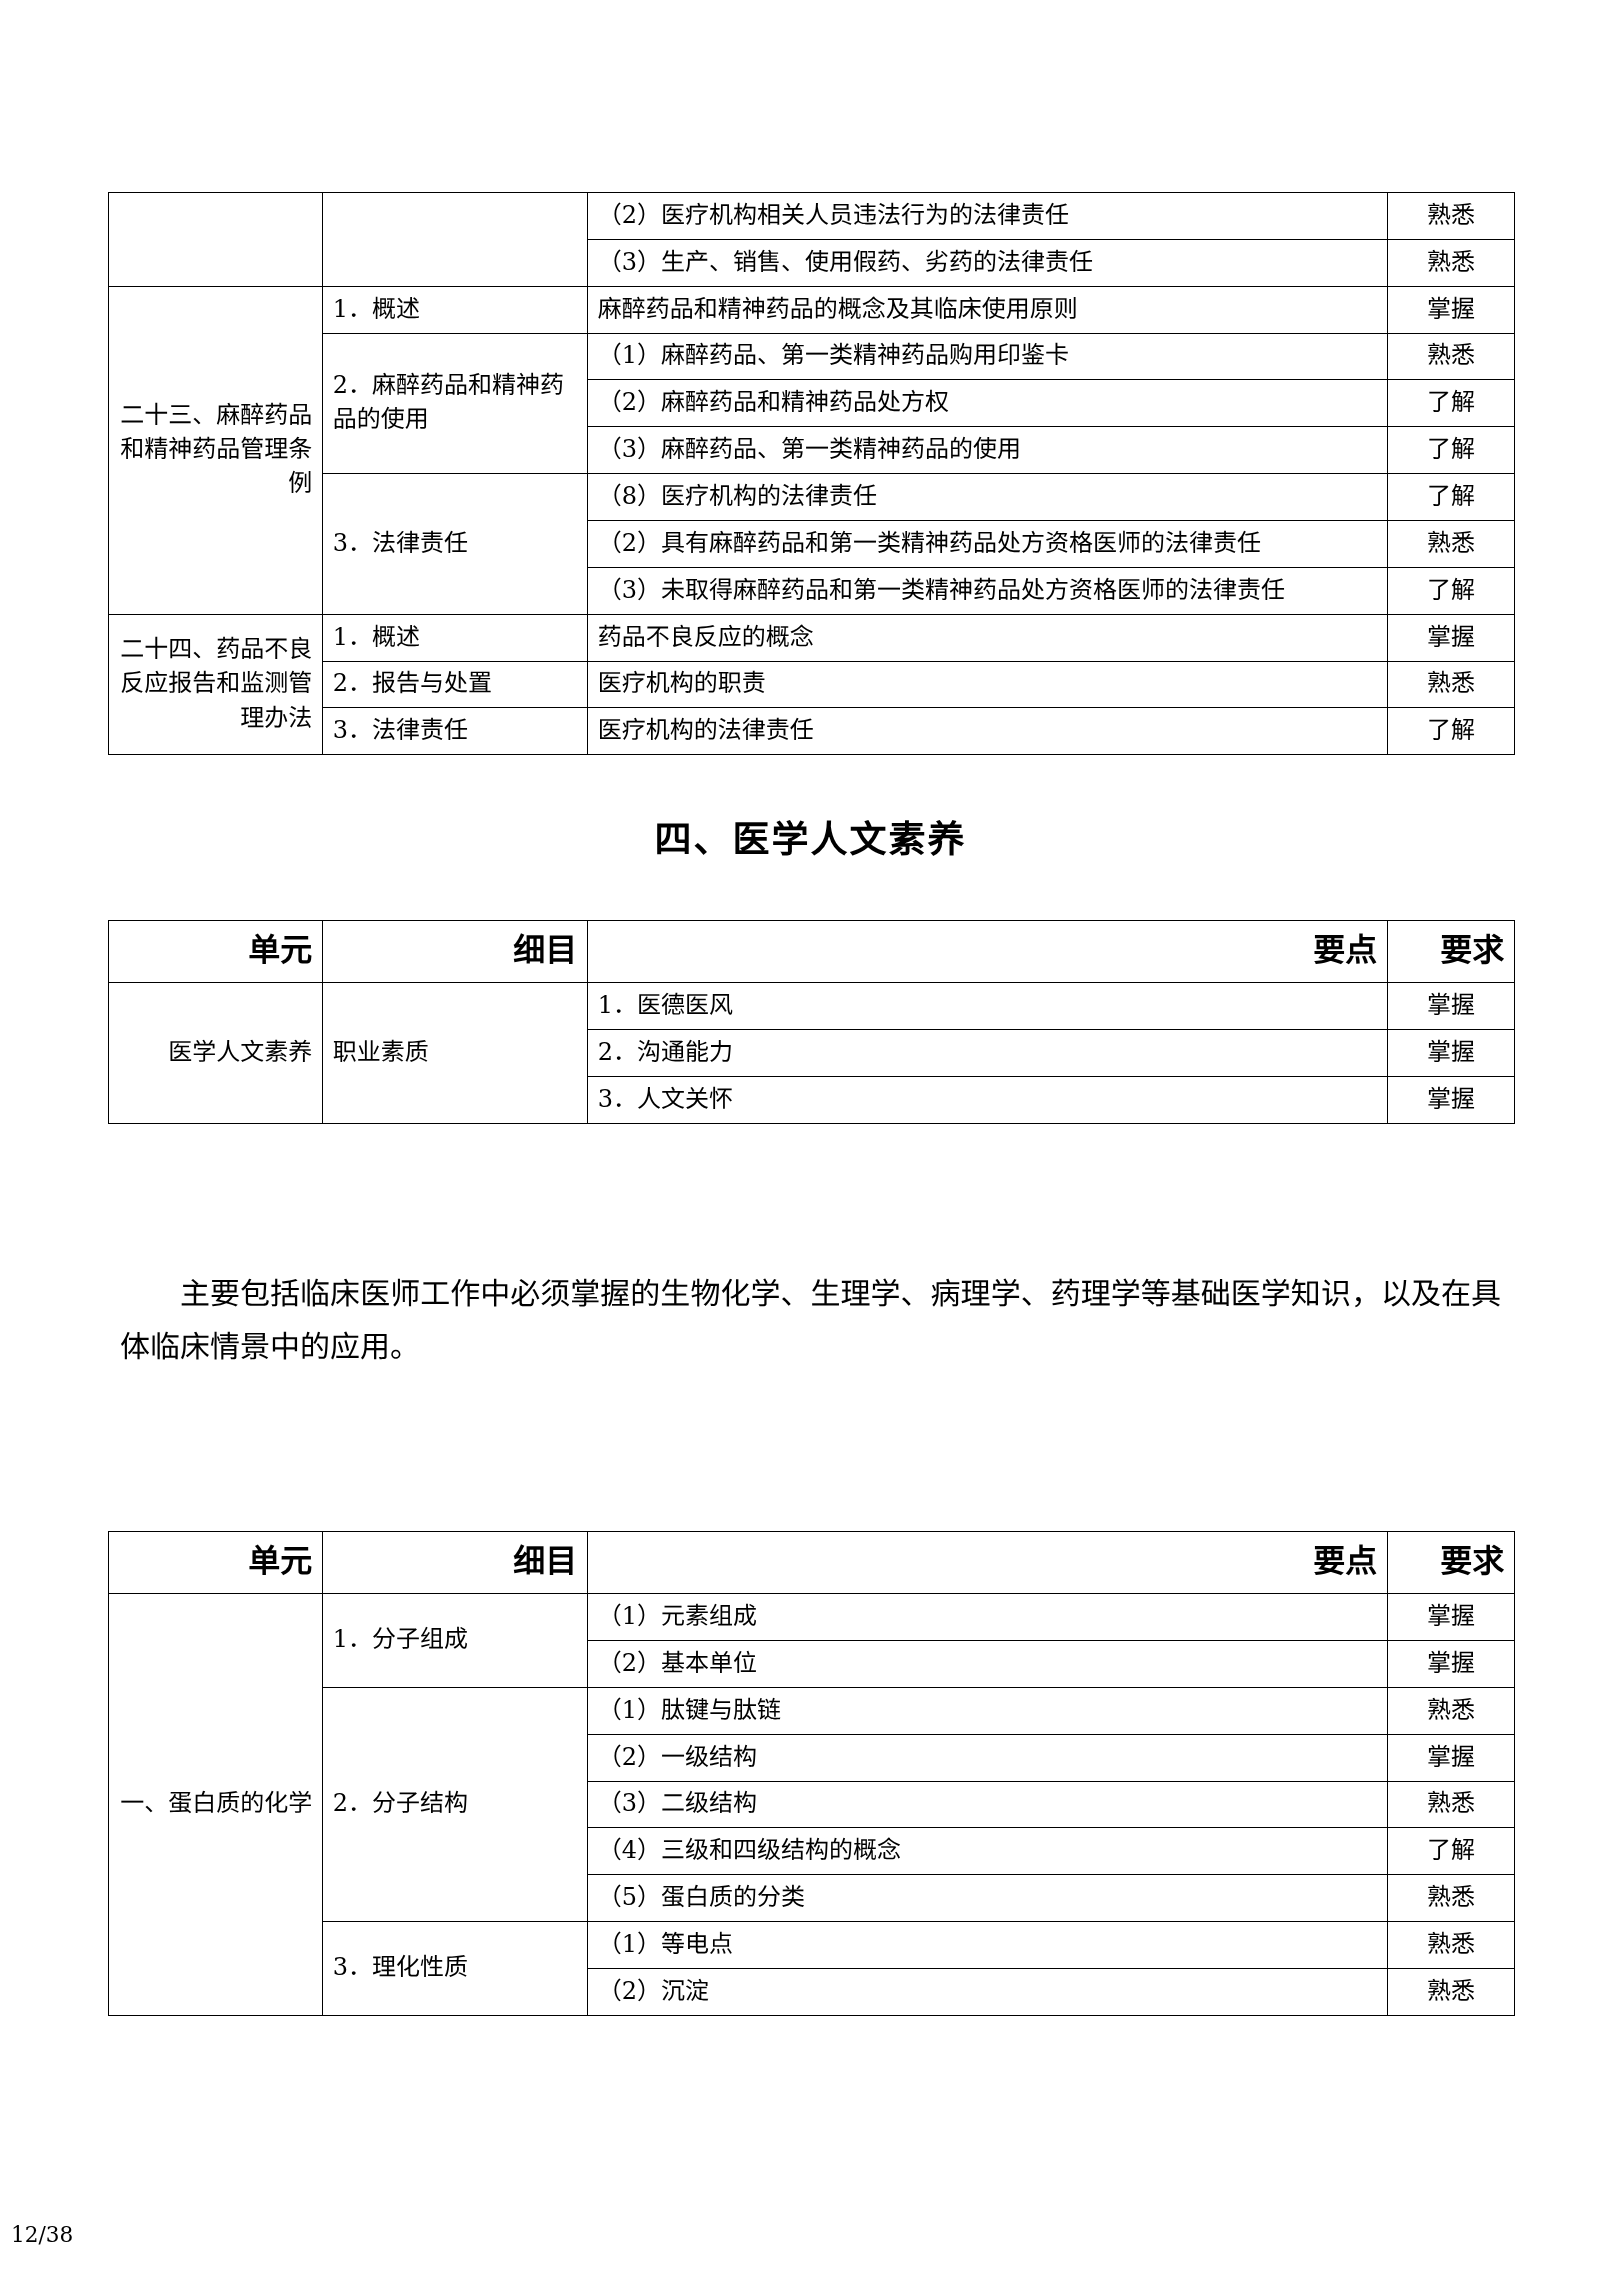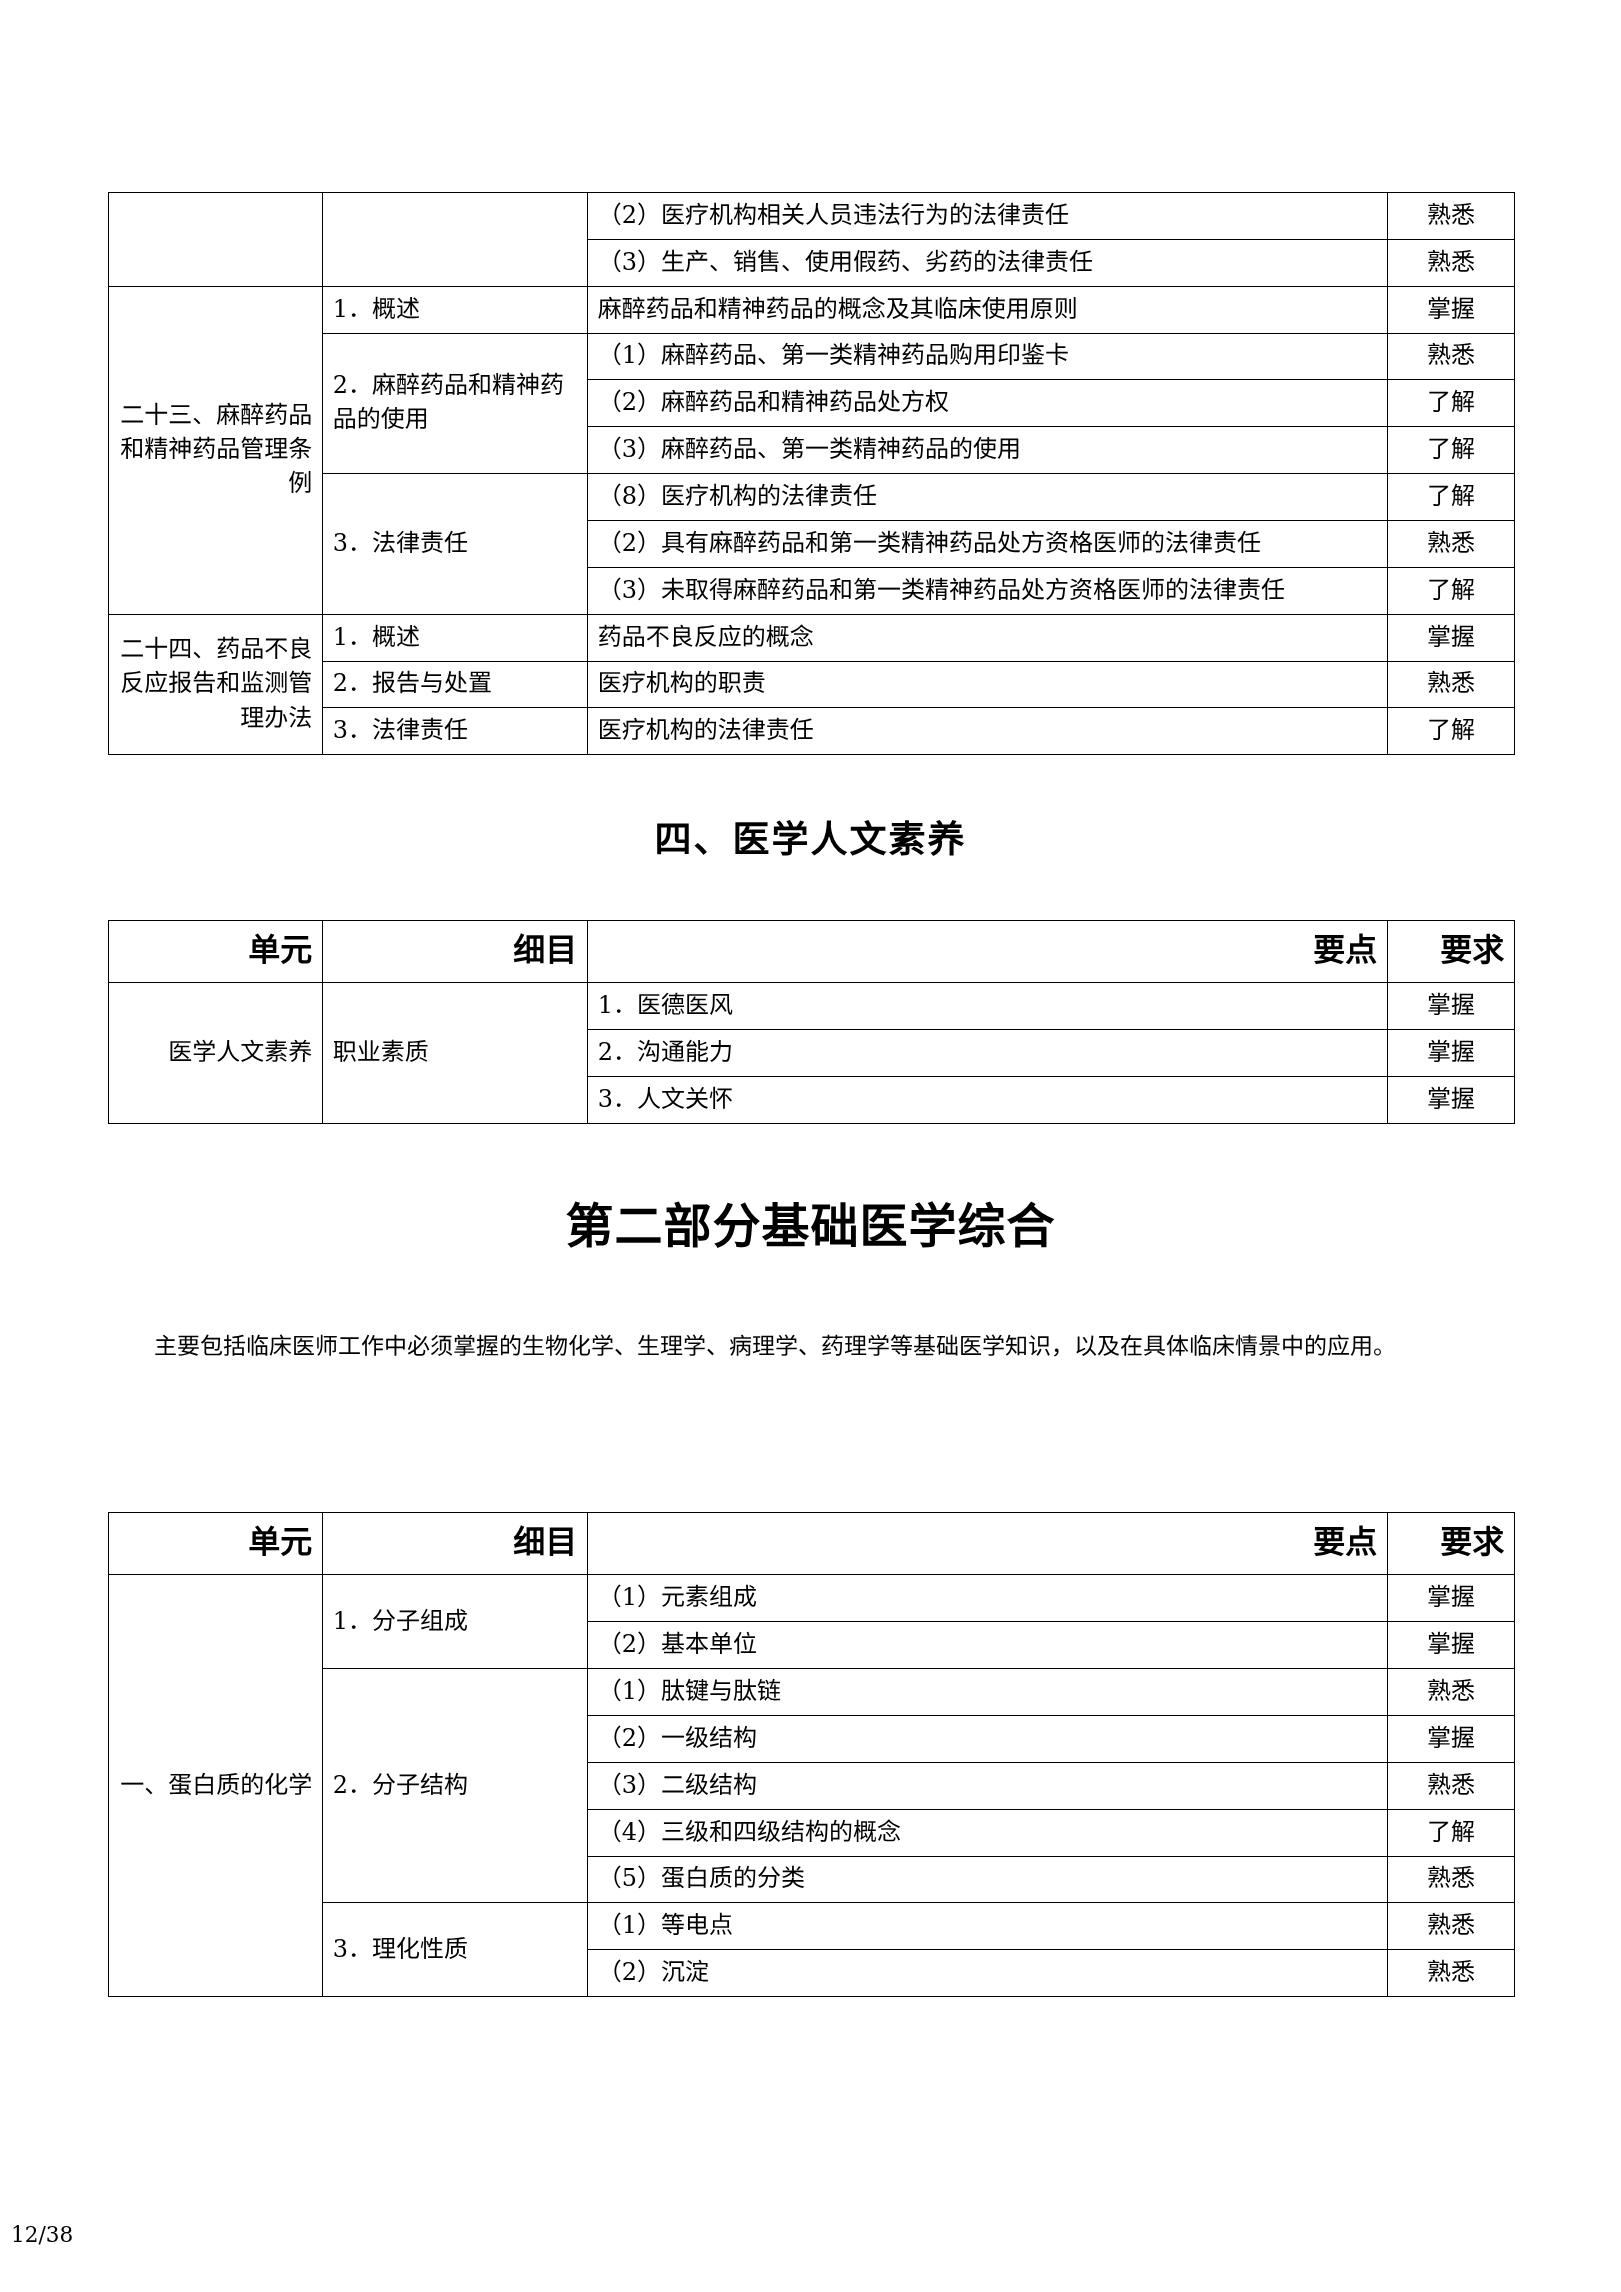--- a/index.html
+++ b/index.html
@@ -79,23 +79,23 @@
   }
   h2.chapter-heading {
     text-align: center;
     font-family: "DejaVu Sans", "Liberation Sans", sans-serif;
     font-weight: bold;
     font-size: 37px;
     letter-spacing: 2px;
     margin: 0;
   }
   p.body-para {
-    font-size: 23px;
+    font-size: 30px;
     line-height: 1.75;
-    margin: 0;
+    margin: 12px;
     text-indent: 2em;
     text-align: justify;
   }
 
   
   .sp-top      { height: 192px; }
   .sp-a        { height: 54px; }
   .sp-b        { height: 57px; }
   .sp-c        { height: 63px; }
   .sp-d        { height: 69px; }
@@ -225,21 +225,20 @@
       </tr>
       <tr>
         <td class="point">3．人文关怀</td>
         <td class="req">掌握</td>
       </tr>
     </tbody>
   </table>
 
   <div class="sp-c"></div>
 
-  <h1 class="part-heading">第二部分基础医学综合</h1>
 
   <div class="sp-d"></div>
 
   <p class="body-para">主要包括临床医师工作中必须掌握的生物化学、生理学、病理学、药理学等基础医学知识，以及在具体临床情景中的应用。</p>
 
   <div class="sp-e"></div>
 
 
   <div class="sp-f"></div>
 

